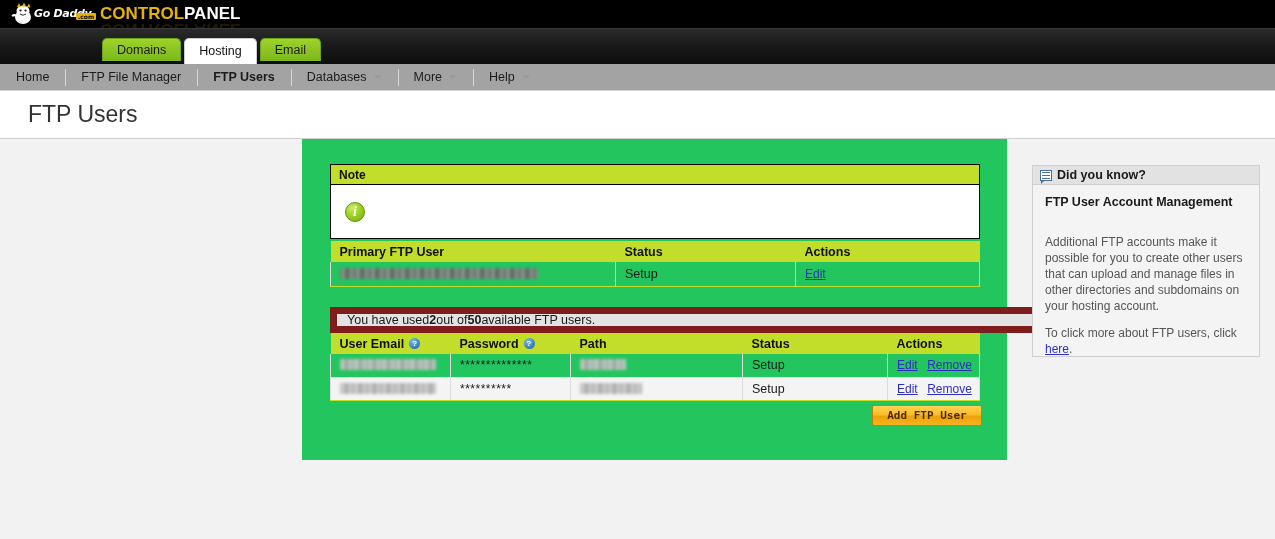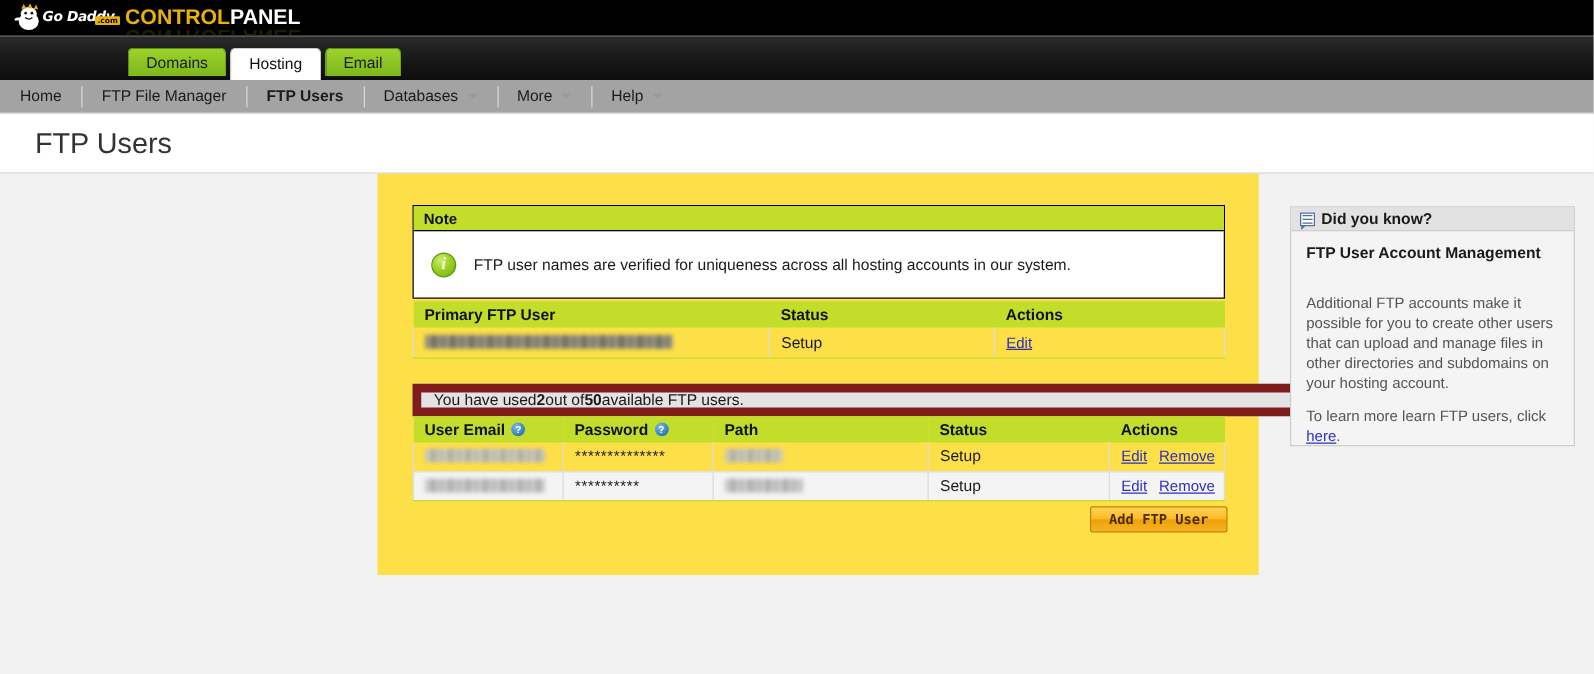--- a/index.html
+++ b/index.html
@@ -140,21 +140,21 @@
   
   .main {
     position: relative;
     width: 1275px; height: 387px;
     background: #f2f2f2;
   }
   .content-panel {
     position: absolute;
     left: 302px; top: 0;
     width: 705px; height: 321px;
-    background: #fde047;
+    background: #22c55e;
   }
 
   
   .notebox {
     position: absolute; left: 28px; top: 25px;
     width: 650px;
     border: 1px solid #000;
     background: #fff;
   }
   .notebox-head {
@@ -412,21 +412,20 @@
 </div>
 
 <div class="main">
 
   <div class="content-panel">
 
     <div class="notebox">
       <div class="notebox-head">Note</div>
       <div class="notebox-body">
         <div class="info-icon"></div>
-        <div class="note-text">FTP user names are verified for uniqueness across all hosting accounts in our system.</div>
       </div>
     </div>
 
     <table class="gtable" id="primary-table">
       <thead>
         <tr>
           <th style="width:285px">Primary FTP User</th>
           <th style="width:180px">Status</th>
           <th>Actions</th>
         </tr>
@@ -504,18 +503,18 @@
 
   <div class="dyk">
     <div class="dyk-head">
       <span class="dyk-icon"></span>
       <span class="dyk-title">Did you know?</span>
     </div>
     <div class="dyk-body">
       <div class="dyk-sub">FTP User Account Management</div>
       <div class="dyk-p">Additional FTP accounts make it possible for you to create other users that can upload and manage files in other directories and subdomains on your hosting account.</div>
       <div class="dyk-p">
-        <span>To learn more learn FTP users, click </span><a>here</a><span>.</span>
+        <span>To click more about FTP users, click </span><a>here</a><span>.</span>
       </div>
     </div>
   </div>
 
 </div>
 
 </body></html>

